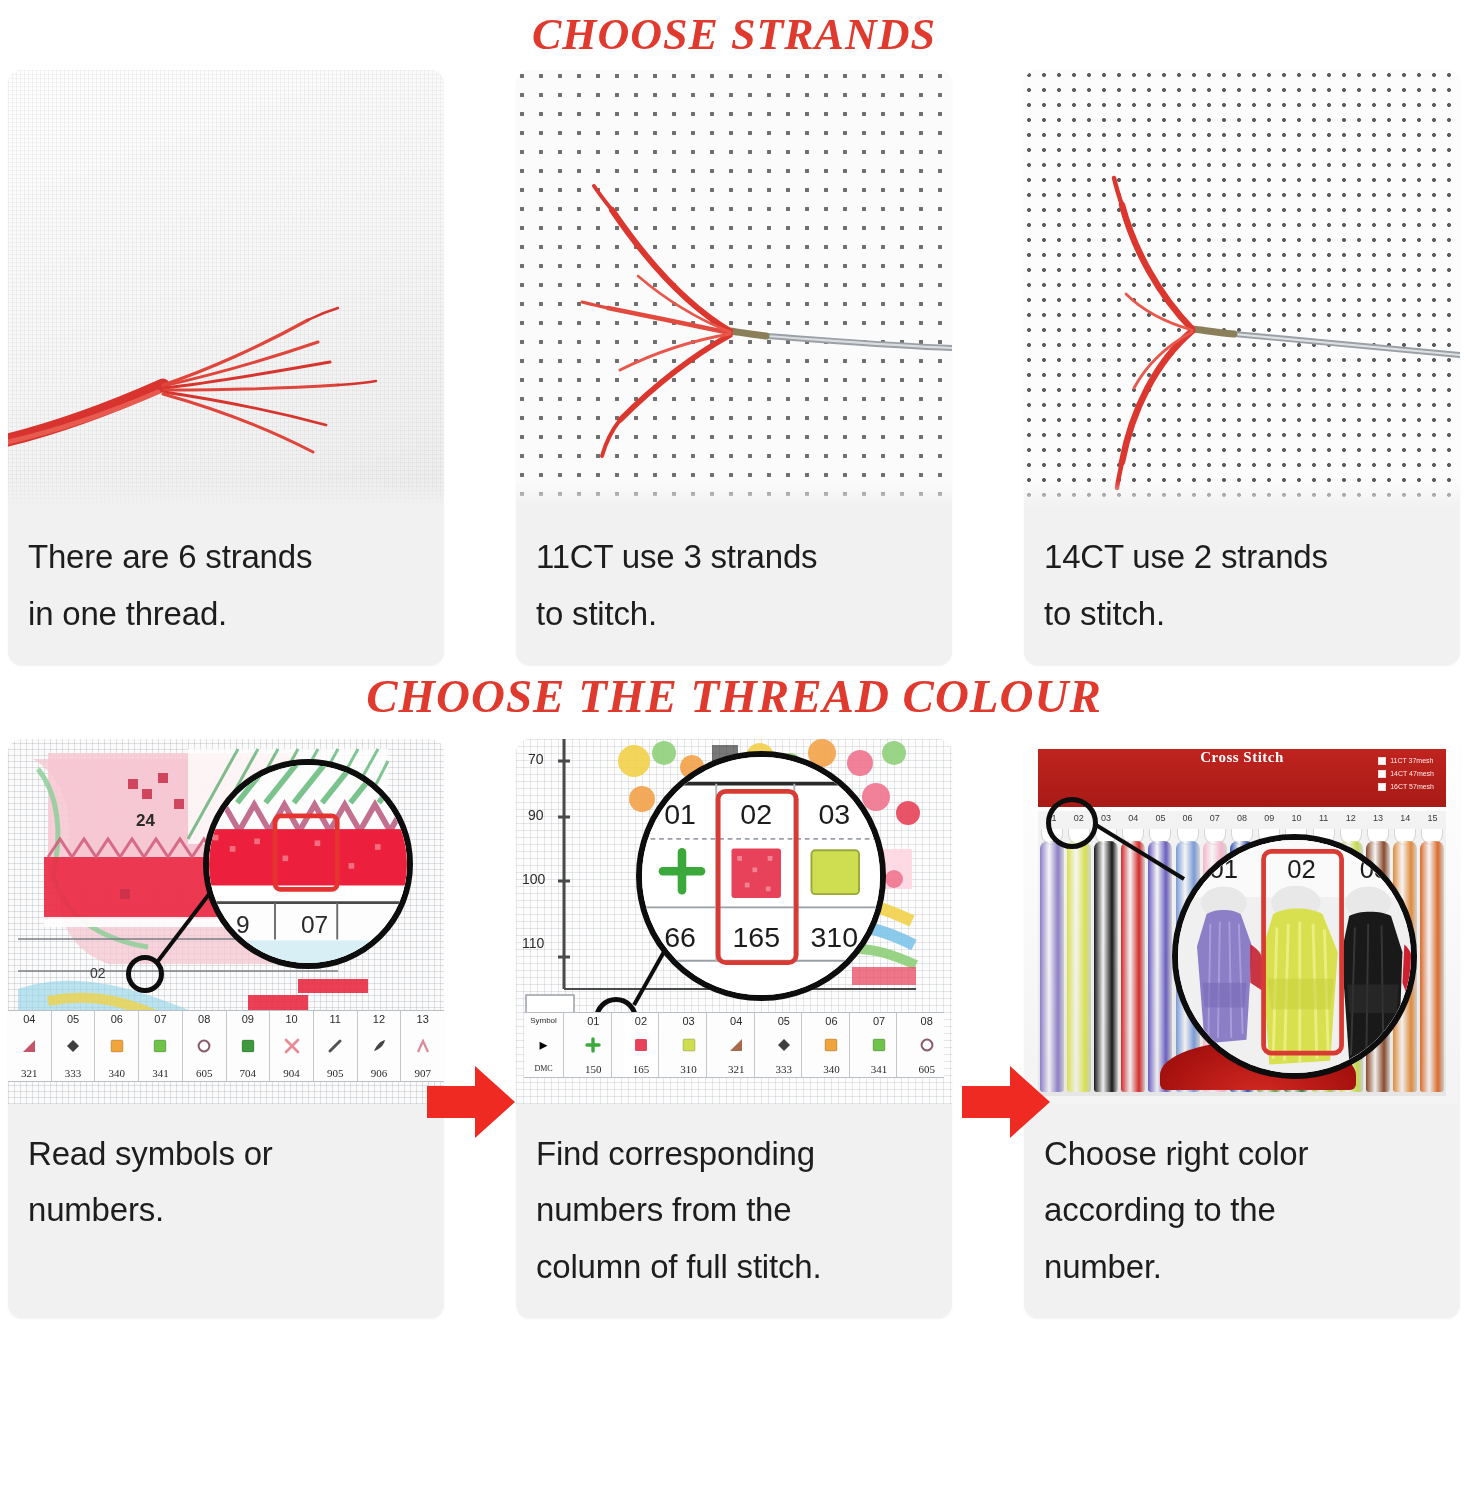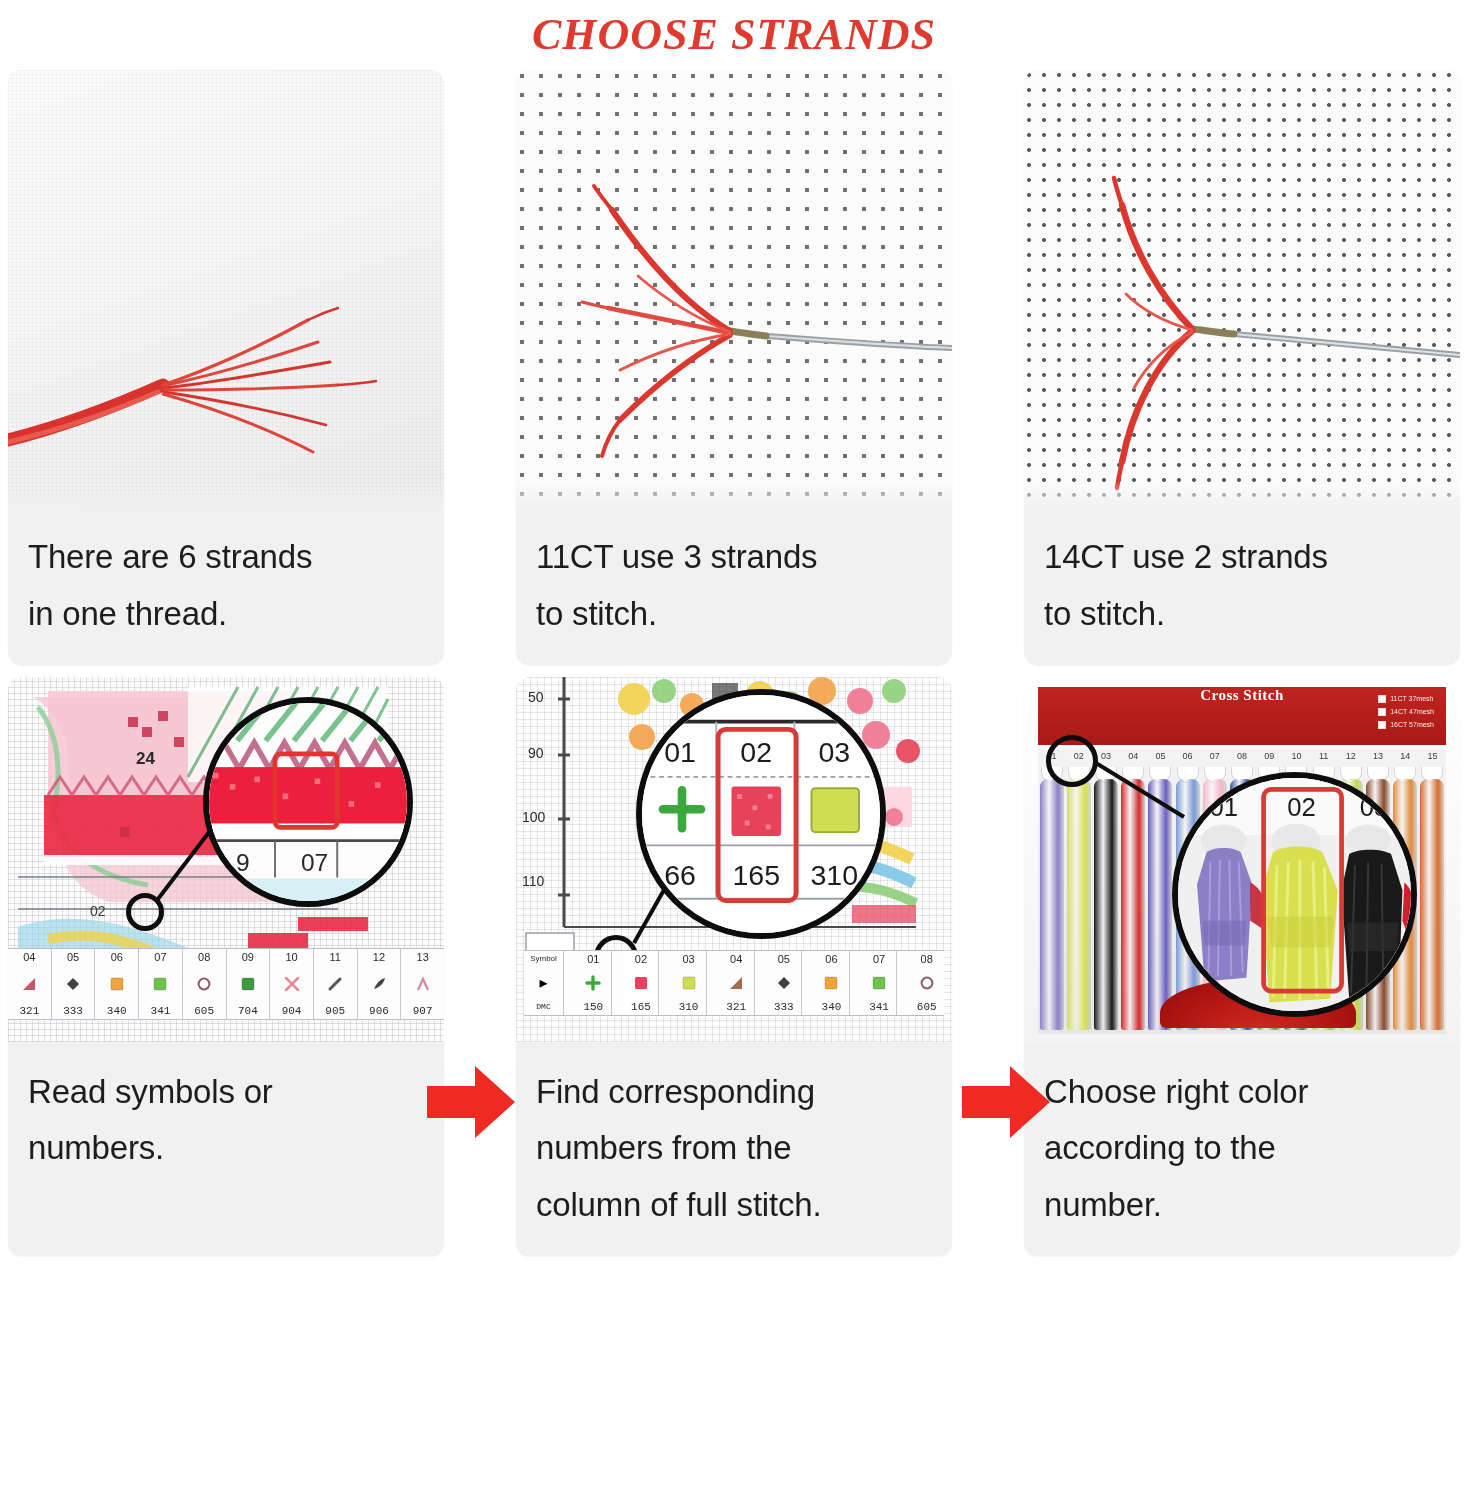--- a/index.html
+++ b/index.html
@@ -130,21 +130,21 @@
     justify-content: space-between;
     padding: 2px 0 2px;
   }
   .legend-cell:last-child { border-right: none; }
   .lc-num {
     font-size: 11px; color: #2a2a2a; line-height: 12px;
     font-family: "Liberation Sans", sans-serif;
   }
   .lc-code {
     font-size: 11px; color: #2a2a2a; line-height: 12px;
-    font-family: Liberation Mono, monospace;
+    font-family: Liberation Serif, serif;
   }
   .lc-sym { height: 18px; display:flex; align-items:center; justify-content:center; }
 
   
   .arrow-wrap {
     position: absolute;
     width: 92px; height: 84px;
   }
 
   
@@ -271,20 +271,21 @@
         <div class="photo-fade"></div>
       </div>
       <div class="card-caption">
         <div>14CT use 2 strands</div>
         <div>to stitch.</div>
       </div>
     </div>
 
   </div>
 
+  <div class="heading" id="heading-colour">CHOOSE THE THREAD COLOUR</div>
 
   <div class="row" id="row-colour">
 
     <div class="card">
       <div class="card-photo photo2">
         <div class="chart-bg"></div>
 
         <svg class="thread-svg" viewBox="0 0 436 365" preserveAspectRatio="none">
           <rect x="40" y="14" width="250" height="130" fill="#f7c9d4" opacity="0.9"></rect>
           <path d="M25 20 C60 40 70 90 55 140 C45 175 60 210 100 225 L300 225 L300 20 Z" fill="#f6c5d1" opacity="0.75"></path>
@@ -529,21 +530,21 @@
           <g opacity="0.9">
             <path d="M320 165 C345 160 370 170 396 182" stroke="#f2d14a" stroke-width="12" fill="none"></path>
             <path d="M320 188 C348 184 374 194 398 206" stroke="#7fc5e8" stroke-width="12" fill="none"></path>
             <path d="M330 210 C356 208 378 216 400 226" stroke="#8fd07a" stroke-width="10" fill="none"></path>
             <rect x="336" y="228" width="64" height="18" fill="#e8425a" opacity="0.8"></rect>
           </g>
 
           <rect x="10" y="256" width="48" height="36" fill="#ffffff" stroke="#9aa0a6" stroke-width="1.5"></rect>
         </svg>
 
-        <div style="position:absolute;left:12px;top:12px;font-size:14px;color:#2a2a2a;">50</div>
+        <div style="position:absolute;left:12px;top:12px;font-size:14px;color:#2a2a2a;">70</div>
         <div style="position:absolute;left:12px;top:68px;font-size:14px;color:#2a2a2a;">90</div>
         <div style="position:absolute;left:6px;top:132px;font-size:14px;color:#2a2a2a;">100</div>
         <div style="position:absolute;left:6px;top:196px;font-size:14px;color:#2a2a2a;">110</div>
 
         <div class="mag-small" style="left:78px;top:258px;width:44px;height:44px;"></div>
         <svg class="thread-svg" viewBox="0 0 436 365" preserveAspectRatio="none">
           <line x1="118" y1="266" x2="162" y2="188" stroke="#0d0d0d" stroke-width="4"></line>
         </svg>
 
         <div class="magnifier" style="left:120px;top:12px;width:250px;height:250px;">

